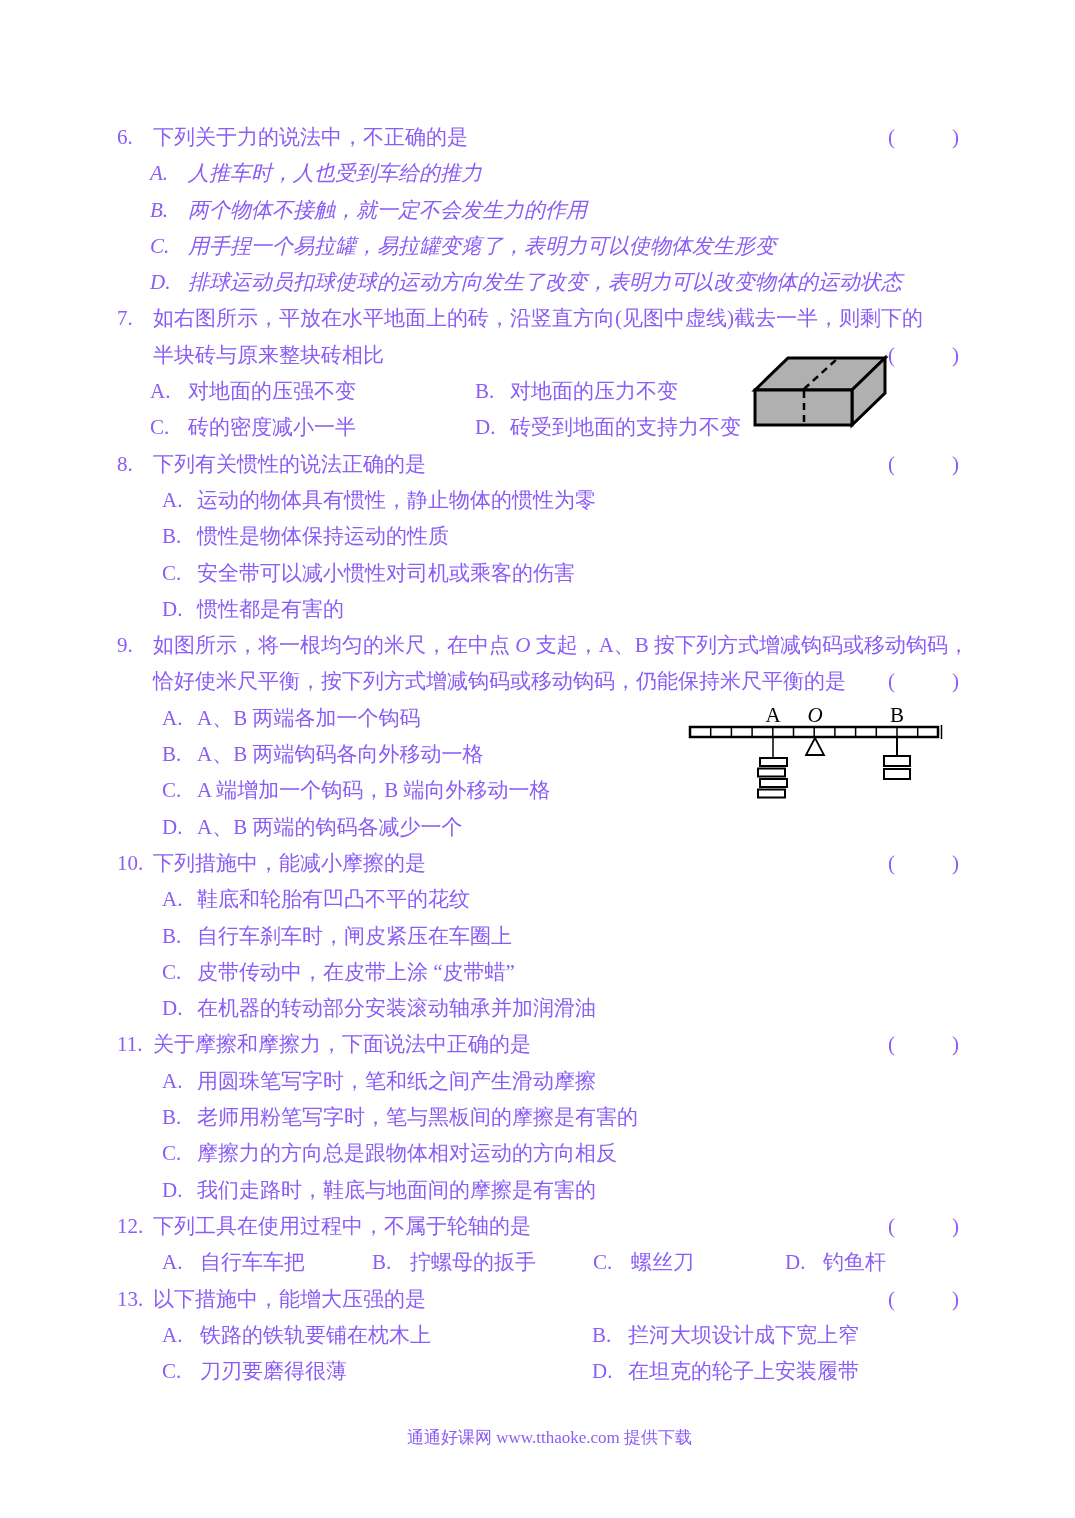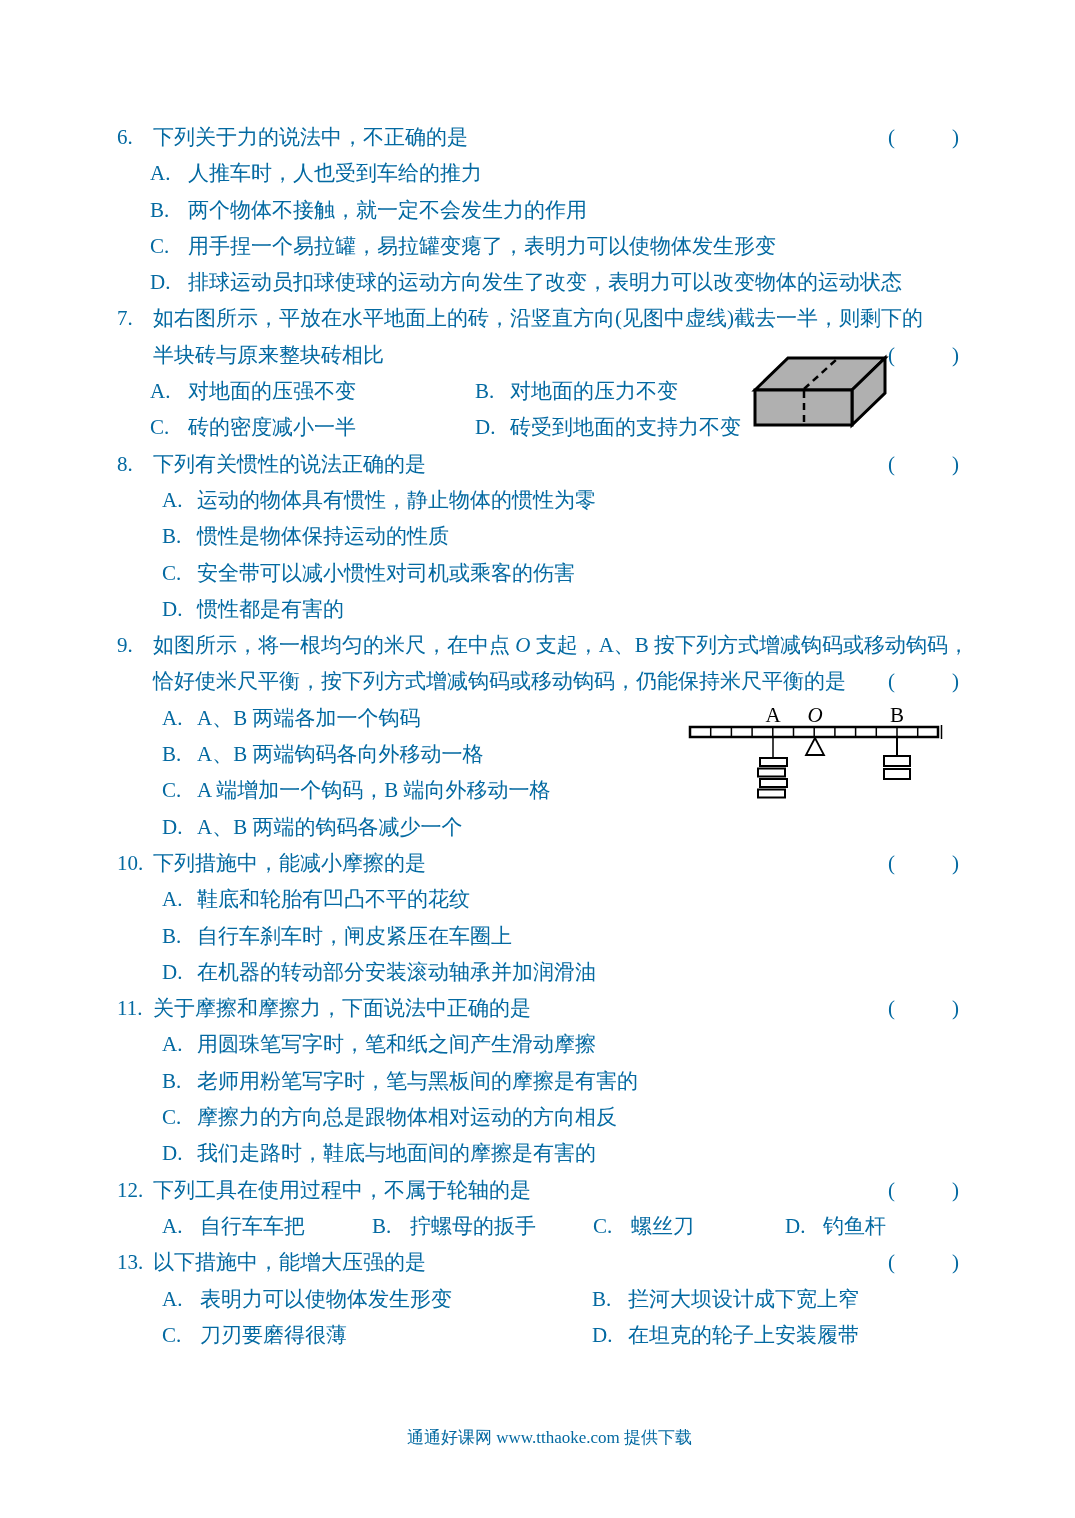--- a/index.html
+++ b/index.html
@@ -1,25 +1,25 @@
 <!DOCTYPE html>
 <html><head>
 <meta charset="utf-8">
 <style>
   html,body { margin:0; padding:0; background:#ffffff; }
   .page {
     position:relative; width:1075px; height:1518px; background:#ffffff;
     font-family:"Liberation Serif","DejaVu Serif",serif;
-    color:#0369a1; font-size:21px; overflow:hidden;
+    color:#8b5cf6; font-size:21px; overflow:hidden;
   }
   .content { position:absolute; left:117px; top:119px; width:843px; }
   .row { position:relative; height:36.3px; line-height:36.3px; white-space:nowrap; }
   .qnum { display:inline-block; width:36px; }
   .cont { padding-left:36px; }
-  .opt33 { padding-left:33px; }
+  .opt33 { padding-left:33px;font-style:italic; }
   .opt45 { padding-left:45px; }
   .olab38 { display:inline-block; width:38px; }
   .olab35 { display:inline-block; width:35px; }
   .olab36 { display:inline-block; width:36px; }
   .cell { display:inline-block; box-sizing:border-box; vertical-align:top; }
   .c7a  { width:358px; padding-left:33px; }
   .c13a { width:475px; padding-left:45px; }
   .c12a { width:255px; padding-left:45px; }
   .c12b { width:221px; }
   .c12c { width:192px; }
@@ -101,20 +101,21 @@
 
     <div class="row">
       <span class="qnum">10.</span><span>下列措施中，能减小摩擦的是</span>
       <span class="brk">
           <span>(</span>
           <span>)</span>
         </span>
     </div>
     <div class="row opt45"><span class="olab35">A.</span><span>鞋底和轮胎有凹凸不平的花纹</span></div>
     <div class="row opt45"><span class="olab35">B.</span><span>自行车刹车时，闸皮紧压在车圈上</span></div>
+    <div class="row opt45"><span class="olab35">C.</span><span>皮带传动中，在皮带上涂 “皮带蜡”</span></div>
     <div class="row opt45"><span class="olab35">D.</span><span>在机器的转动部分安装滚动轴承并加润滑油</span></div>
 
     <div class="row">
       <span class="qnum">11.</span><span>关于摩擦和摩擦力，下面说法中正确的是</span>
       <span class="brk">
           <span>(</span>
           <span>)</span>
         </span>
     </div>
     <div class="row opt45"><span class="olab35">A.</span><span>用圆珠笔写字时，笔和纸之间产生滑动摩擦</span></div>
@@ -134,21 +135,21 @@
     </div>
 
     <div class="row">
       <span class="qnum">13.</span><span>以下措施中，能增大压强的是</span>
       <span class="brk">
           <span>(</span>
           <span>)</span>
         </span>
     </div>
     <div class="row">
-      <span class="cell c13a"><span class="olab38">A.</span><span>表明力可以使物体发生形变</span></span><span class="olab36">B.</span><span>拦河大坝设计成下宽上窄</span>
+      <span class="cell c13a"><span class="olab38">A.</span><span>铁路的铁轨要铺在枕木上</span></span><span class="olab36">B.</span><span>拦河大坝设计成下宽上窄</span>
     </div>
     <div class="row">
       <span class="cell c13a"><span class="olab38">C.</span><span>刀刃要磨得很薄</span></span><span class="olab36">D.</span><span>在坦克的轮子上安装履带</span>
     </div>
 
   </div>
 
   <div class="fig fig-brick">
     <svg width="140" height="78" viewBox="0 0 140 78">
       <polygon points="5,38 38,6 135,6 102,38" fill="#b0b0b0" stroke="#000" stroke-width="3"></polygon>

